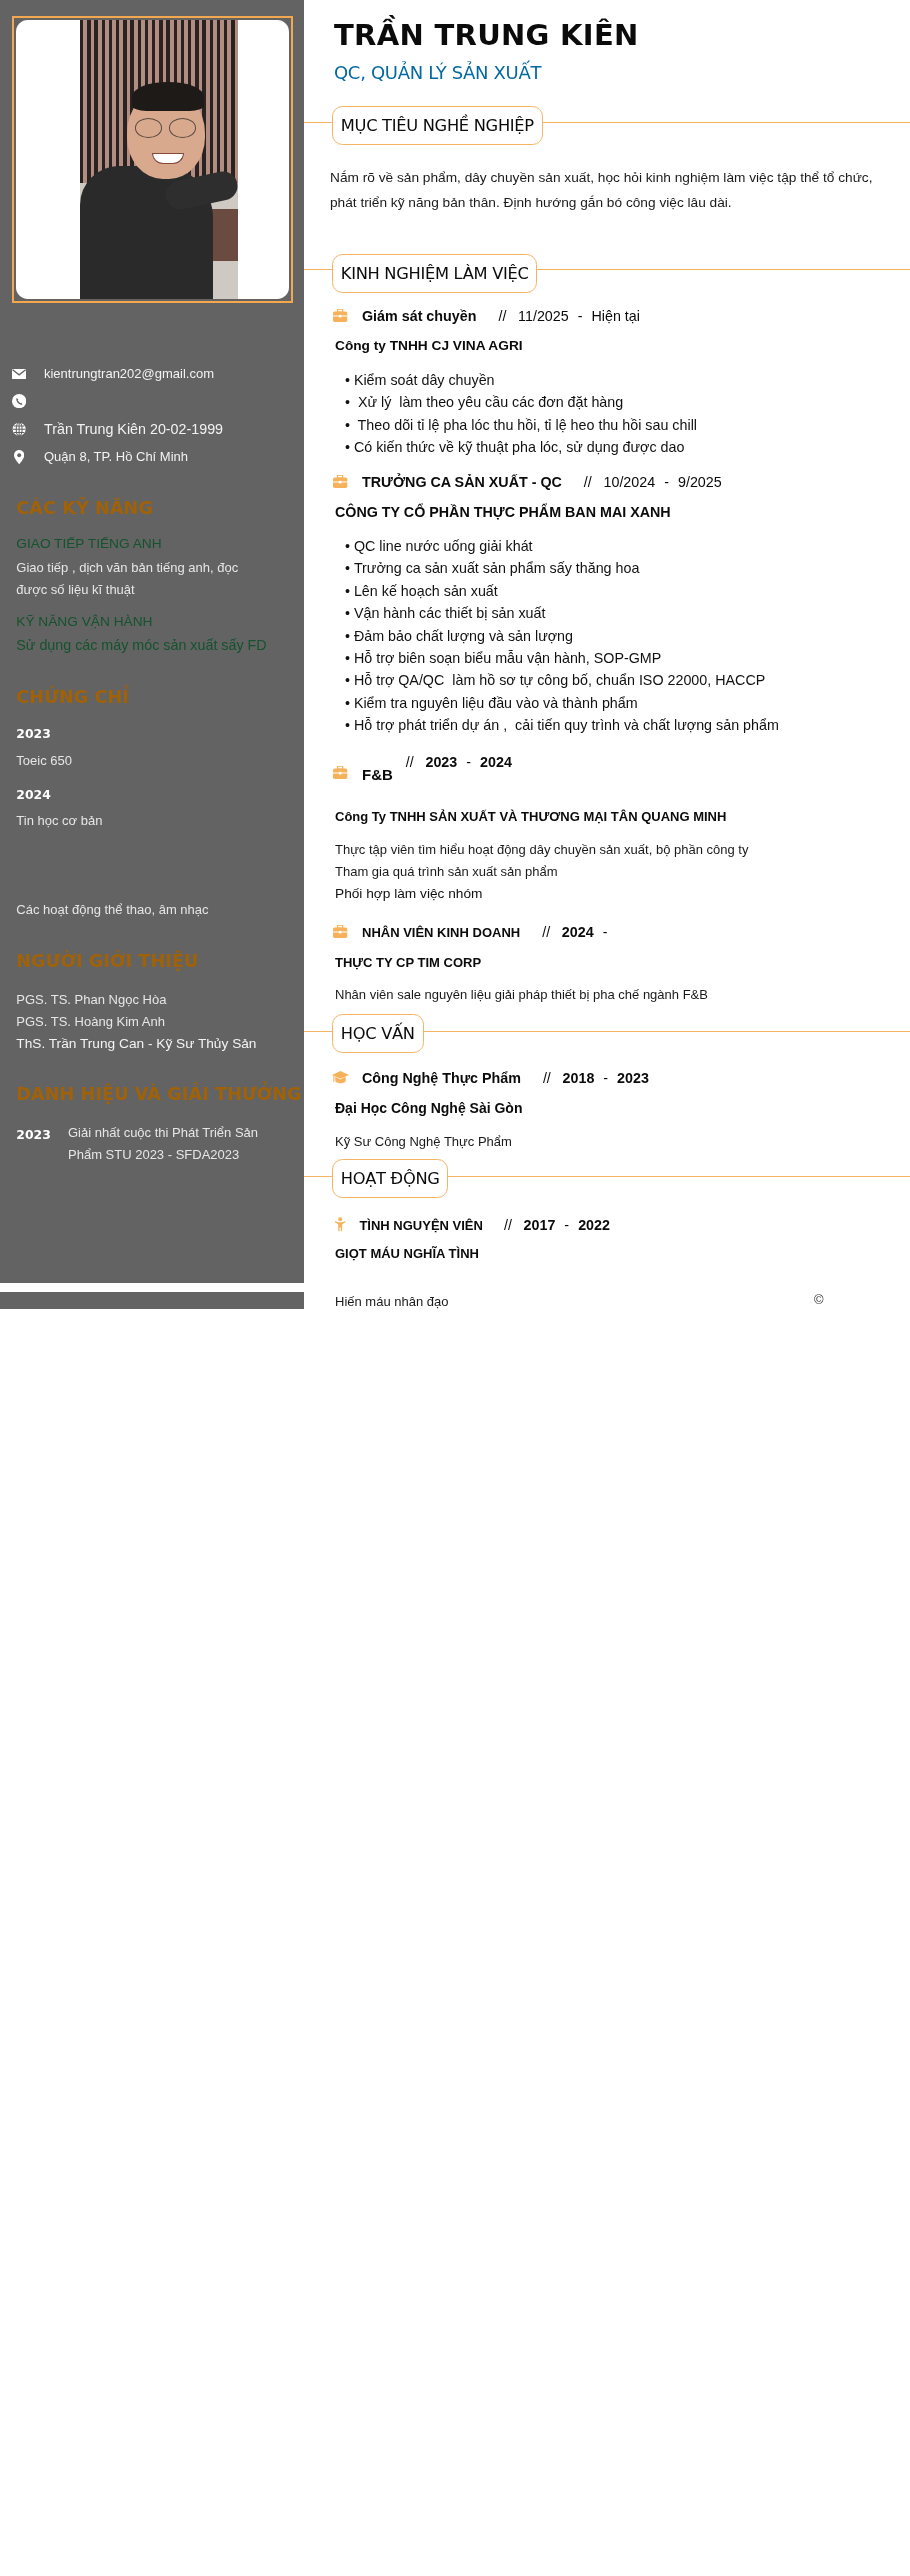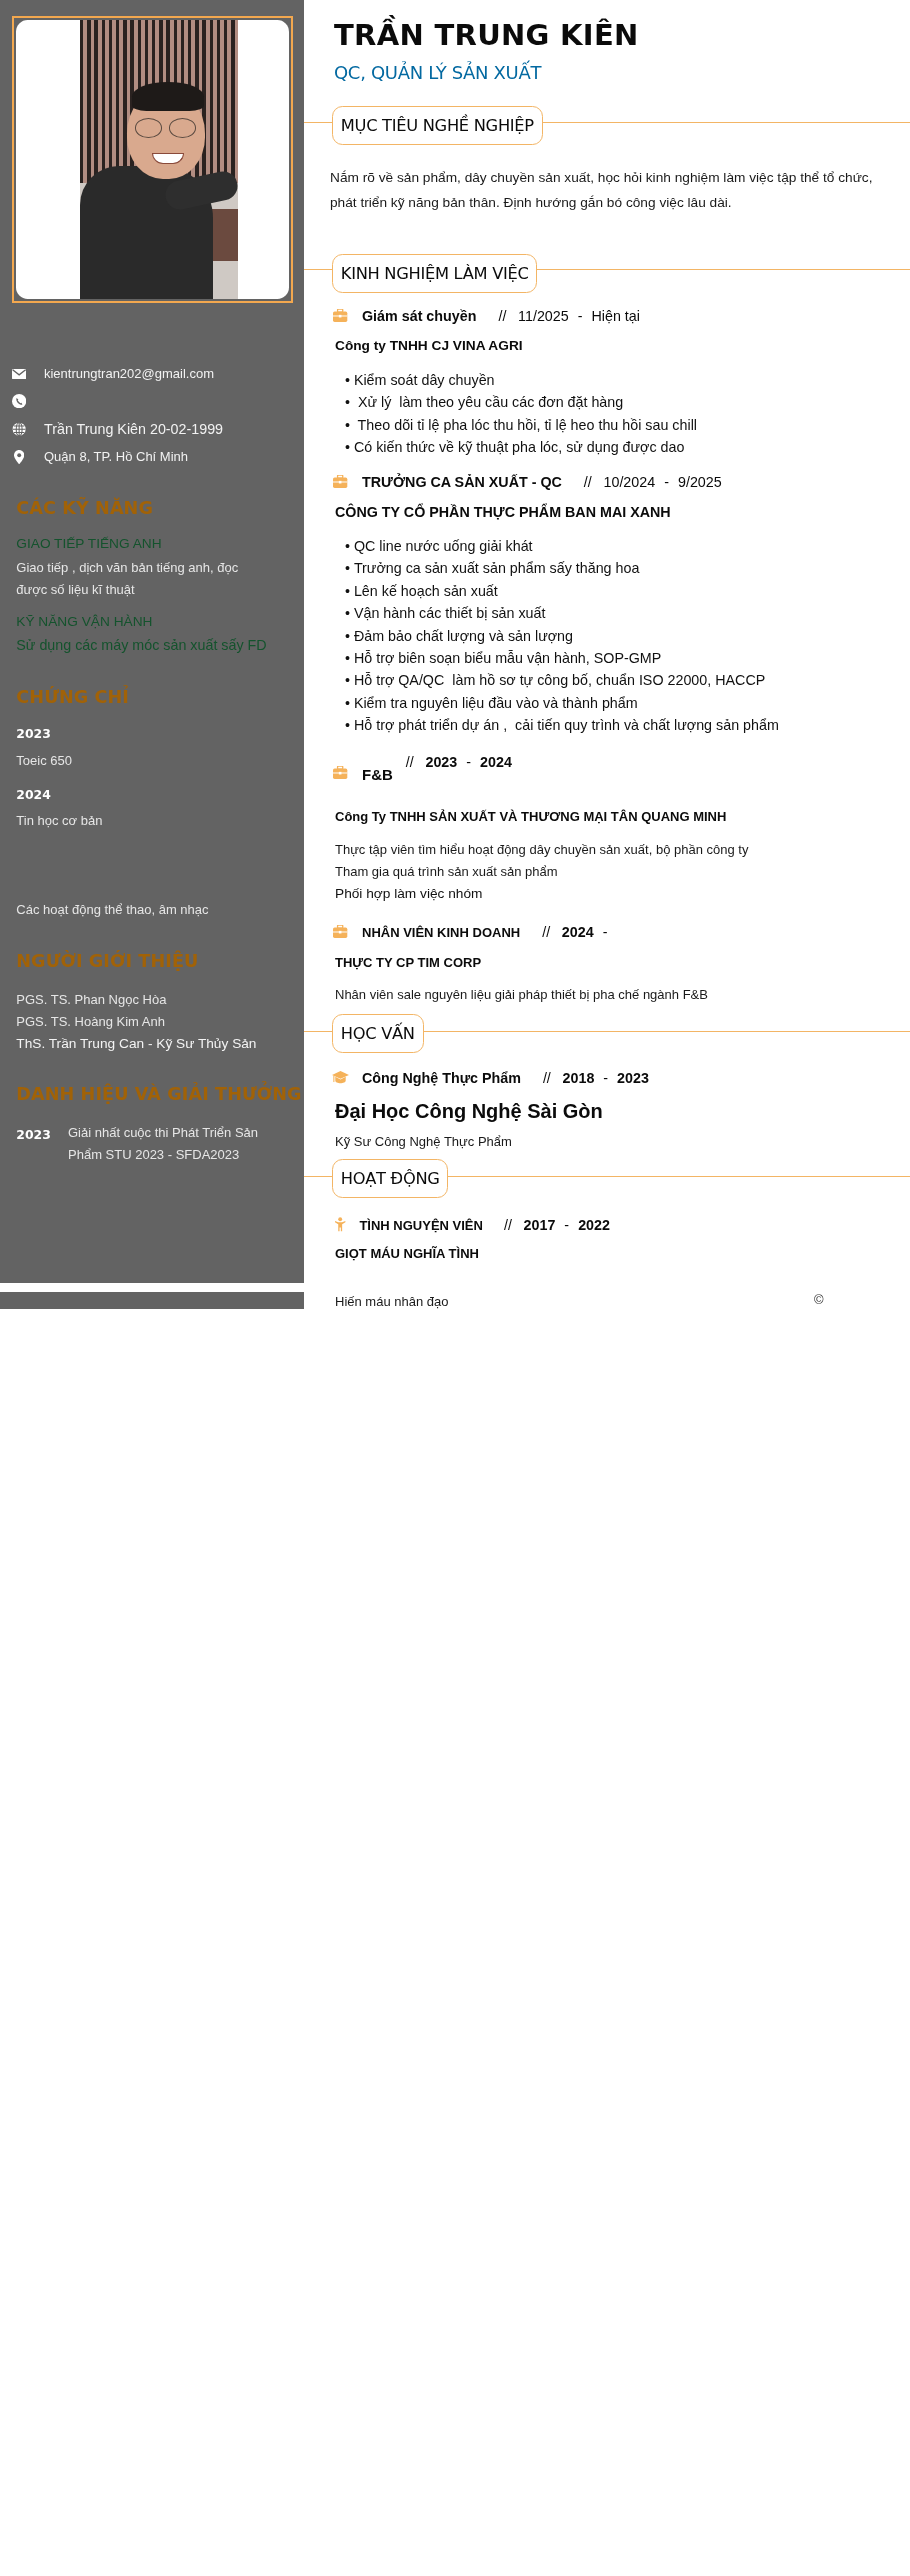--- a/index.html
+++ b/index.html
@@ -253,21 +253,21 @@
         <path d="M5 9 V15 C5 17 9 19 13 19 C17 19 21 17 21 15 V9 L13 13 Z" fill="#f5b25a"></path>
         <rect x="2" y="7" width="1.6" height="10" fill="#f5b25a"></rect>
       </svg>
   </span>
   <span class="role">Công Nghệ Thực Phẩm</span>
   <span class="sep">//</span>
   <span class="d">2018</span>
   <span class="dash">-</span>
   <span class="d">2023</span>
 </div>
-<div class="abs company" style="top:1100px; font-size:20px">Đại Học Công Nghệ Sài Gòn</div>
+<div class="abs company" style="top:1100px; font-size:14px">Đại Học Công Nghệ Sài Gòn</div>
 <div class="abs plain" style="top:1131px">Kỹ Sư Công Nghệ Thực Phẩm</div>
 
 <div class="abs sec-line" style="top:1176px"></div>
 <div class="abs sec-pill" style="top:1159px">HOẠT ĐỘNG</div>
 <div class="abs entry-head bold-dates" style="top:1211px">
   <span class="ic" style="margin-right:10.4px">
     <svg width="10.4" height="14.3" viewBox="0 0 16 22">
         <circle cx="8" cy="3.5" r="3" fill="#f5b25a"></circle>
         <path d="M0 6 L5 8 H11 L16 6 L16 8 L11 11 V22 H9 V16 H7 V22 H5 V11 L0 8 Z" fill="#f5b25a"></path>
       </svg>

